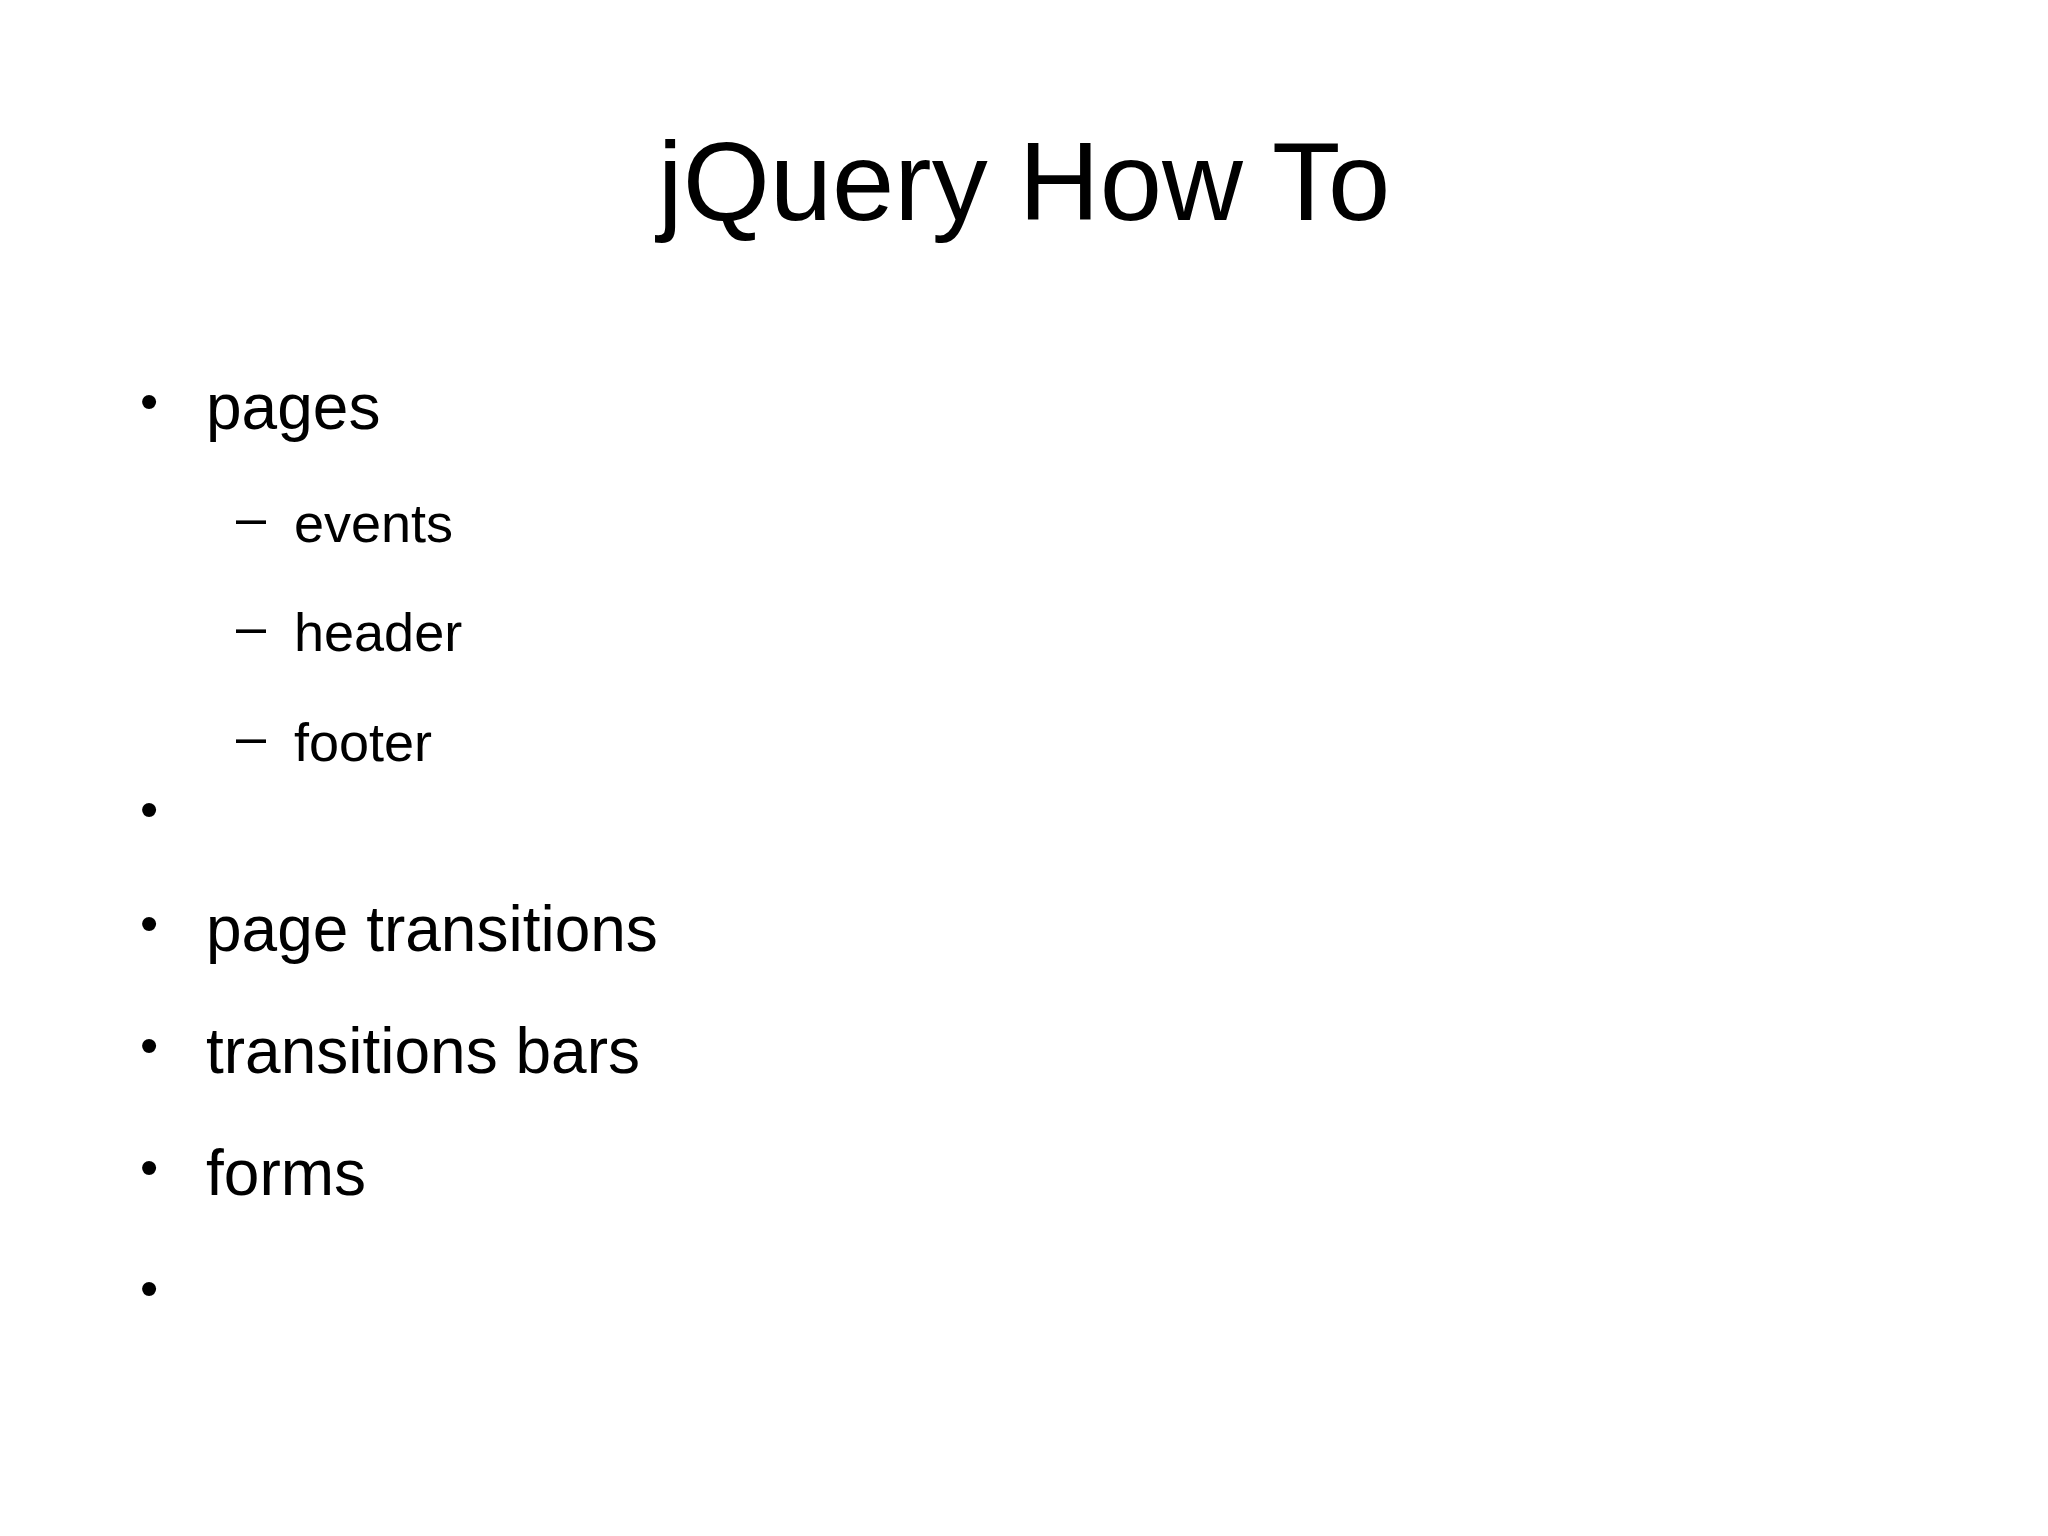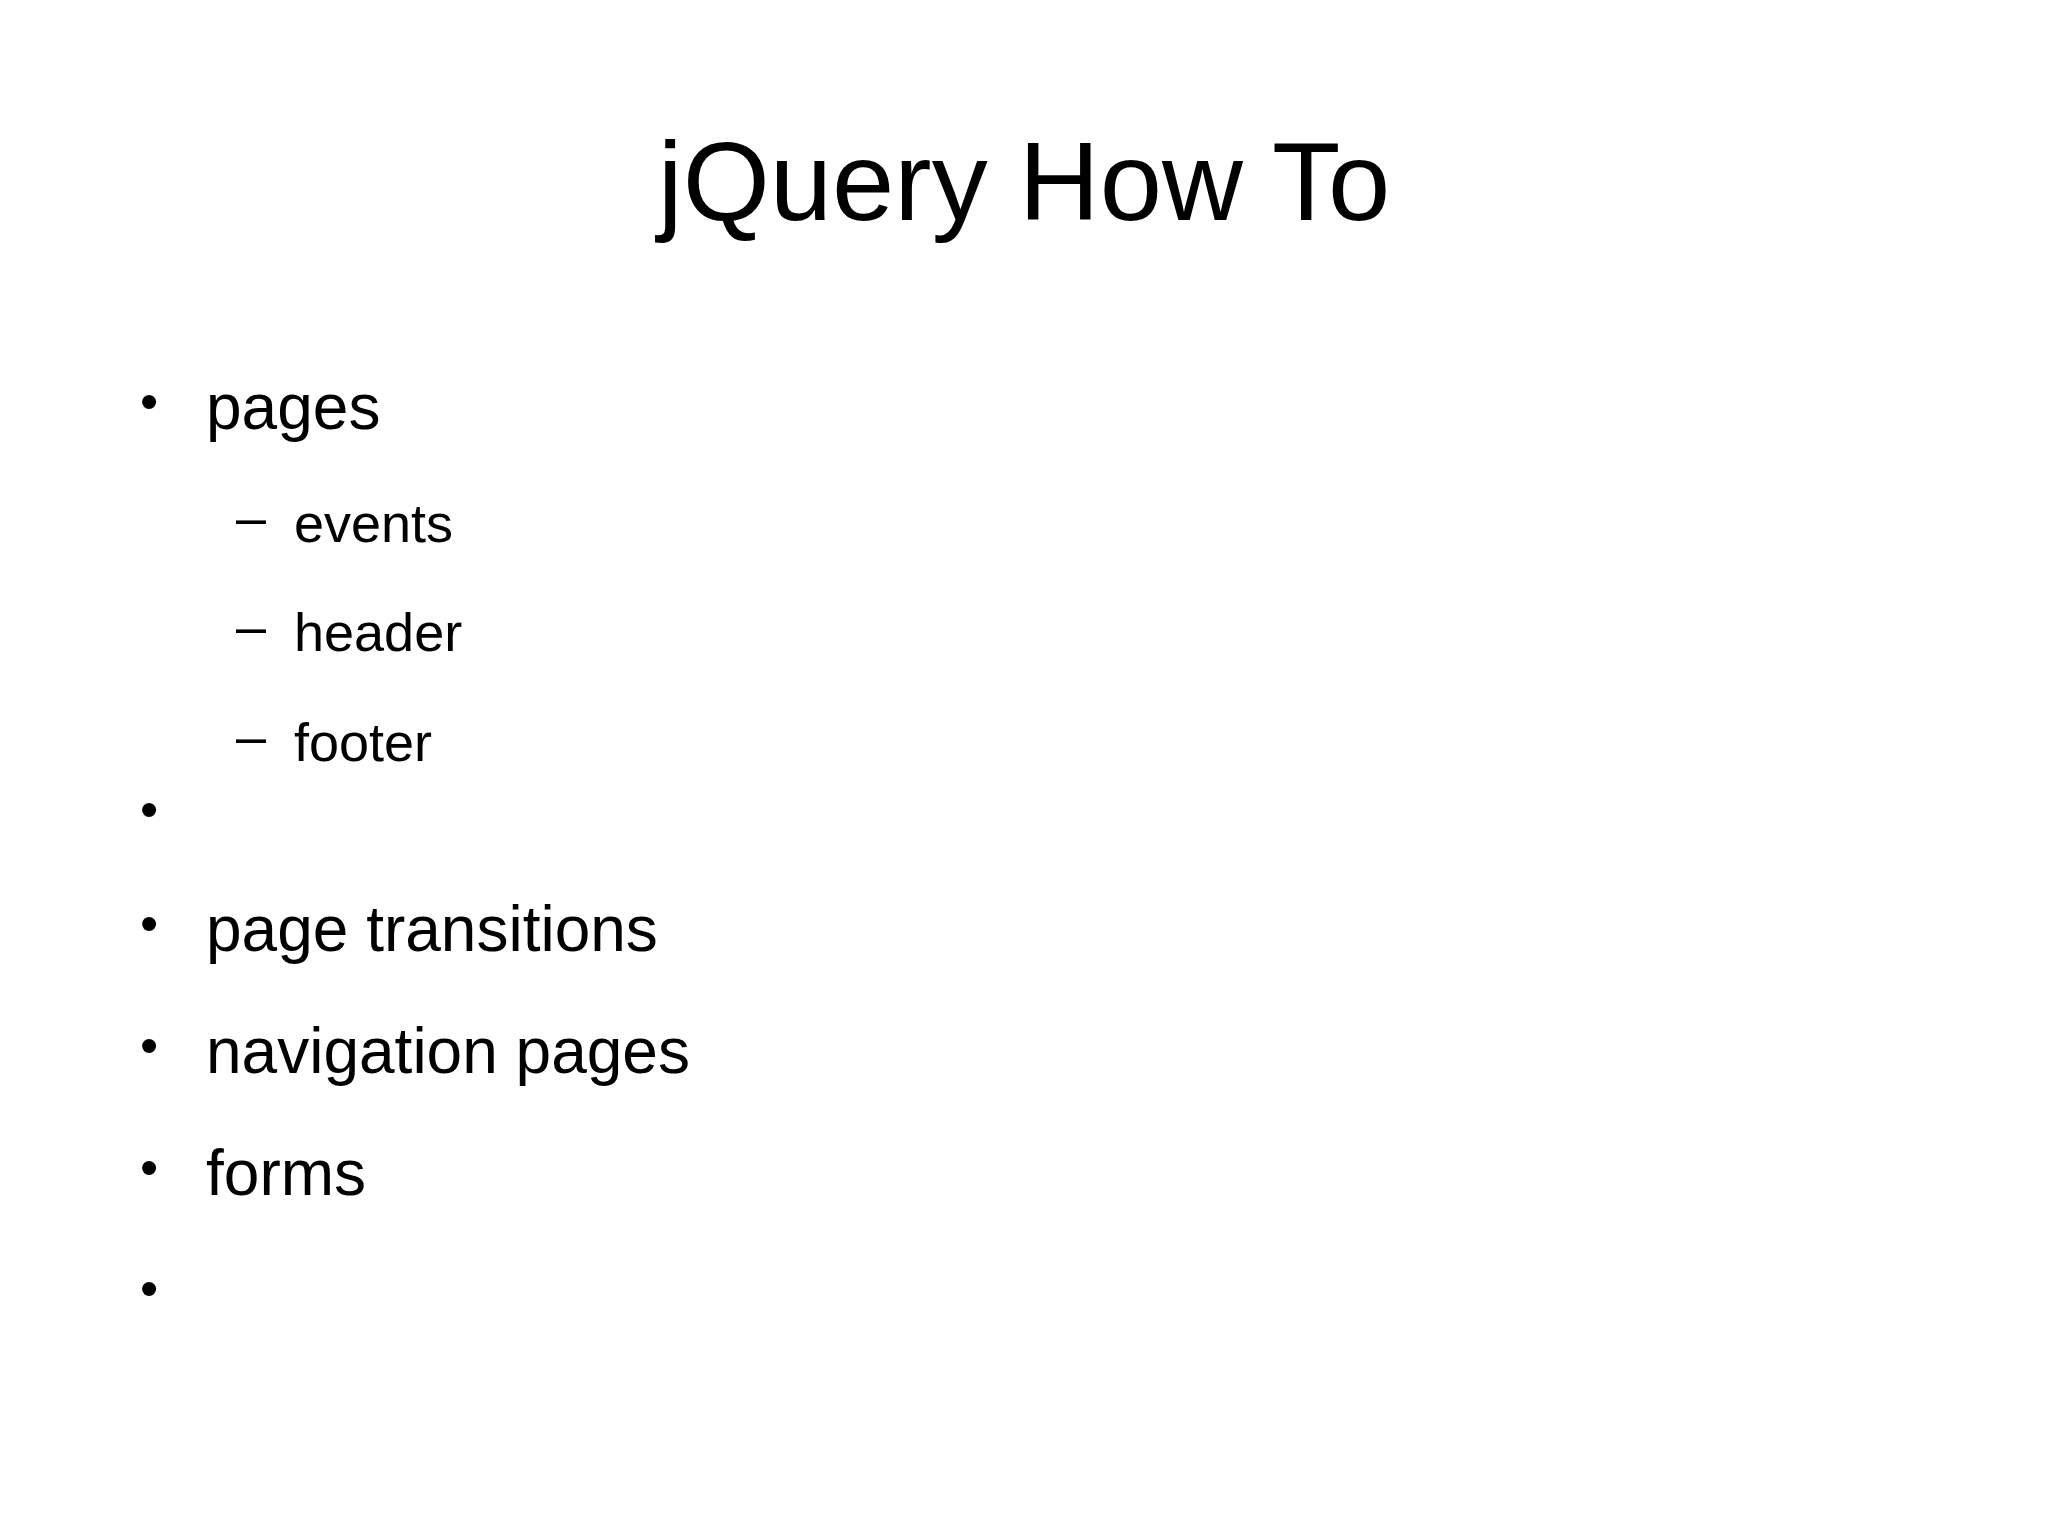--- a/index.html
+++ b/index.html
@@ -101,21 +101,21 @@
       <span class="bullet-marker">•</span>
     </div>
 
     <div class="bullet-item">
       <span class="bullet-marker">•</span>
       <span class="label">page transitions</span>
     </div>
 
     <div class="bullet-item">
       <span class="bullet-marker">•</span>
-      <span class="label">navigation pages</span>
+      <span class="label">transitions bars</span>
     </div>
 
     <div class="bullet-item">
       <span class="bullet-marker">•</span>
       <span class="label">forms</span>
     </div>
 
     <div class="bullet-item">
       <span class="bullet-marker">•</span>
     </div>

